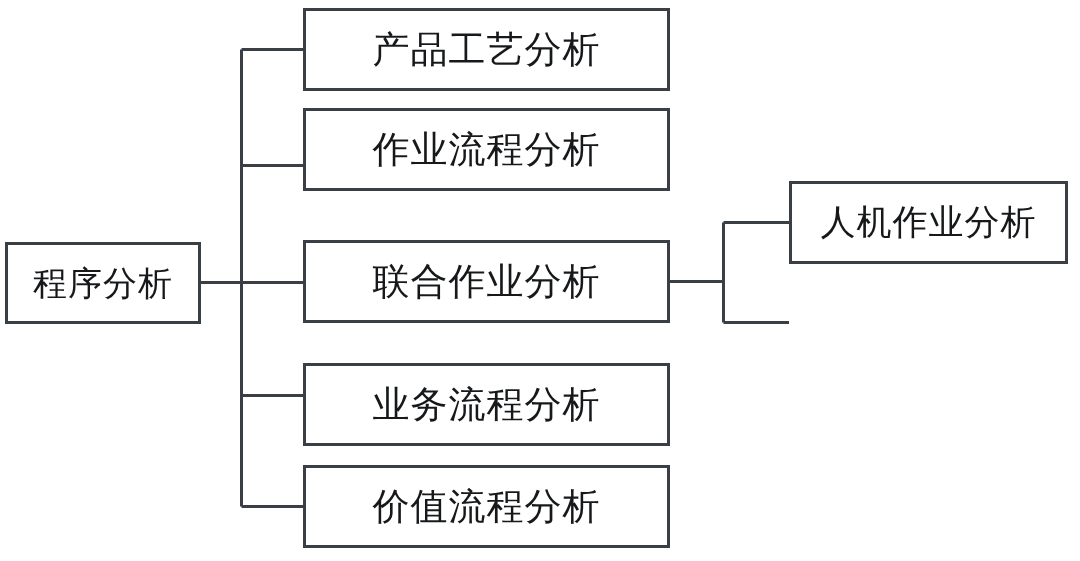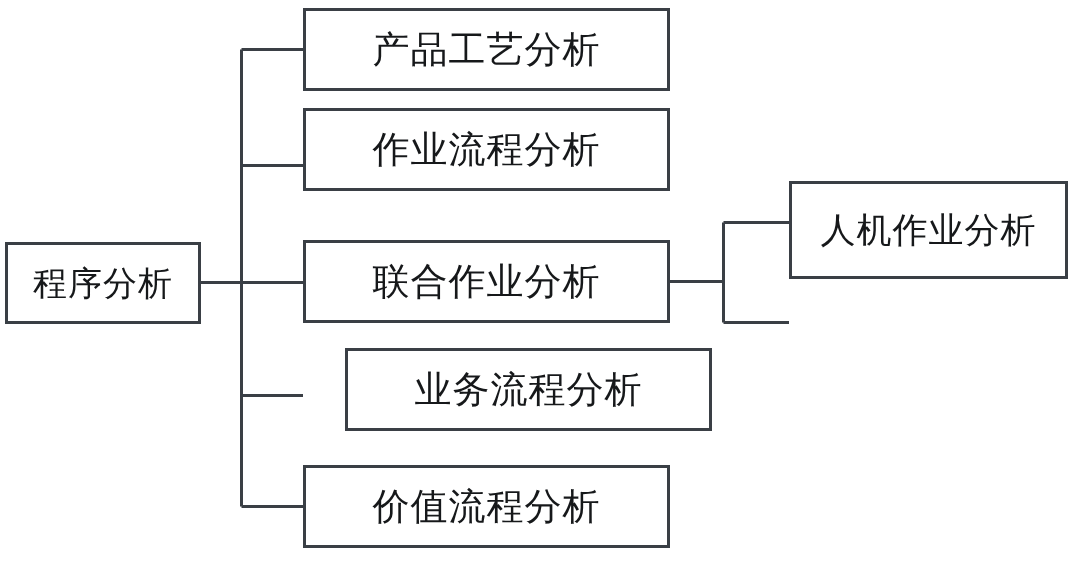--- a/index.html
+++ b/index.html
@@ -58,27 +58,27 @@
   
   .lvl2 {
     left: 303px;
     width: 367px;
     height: 83px;
     justify-content: center;
   }
   #node-l2-0 { top: 8px; }
   #node-l2-1 { top: 108px; }
   #node-l2-2 { top: 240px; }
-  #node-l2-3 { top: 348px; margin-left: 42px; }
+  #node-l2-3 { top: 363px; }
   #node-l2-4 { top: 465px; }
   
   .lvl3 {
     left: 789px;
     width: 279px;
-    height: 98px;
+    height: 83px;
   }
   #node-l3-0 { top: 181px; }
   #node-l3-1 { top: 281px; }
 </style>
 </head>
 <body>
 
 <div id="diagram-root">
 
   <svg id="connector-layer" width="1080" height="561" viewBox="0 0 1080 561" xmlns="http://www.w3.org/2000/svg">

